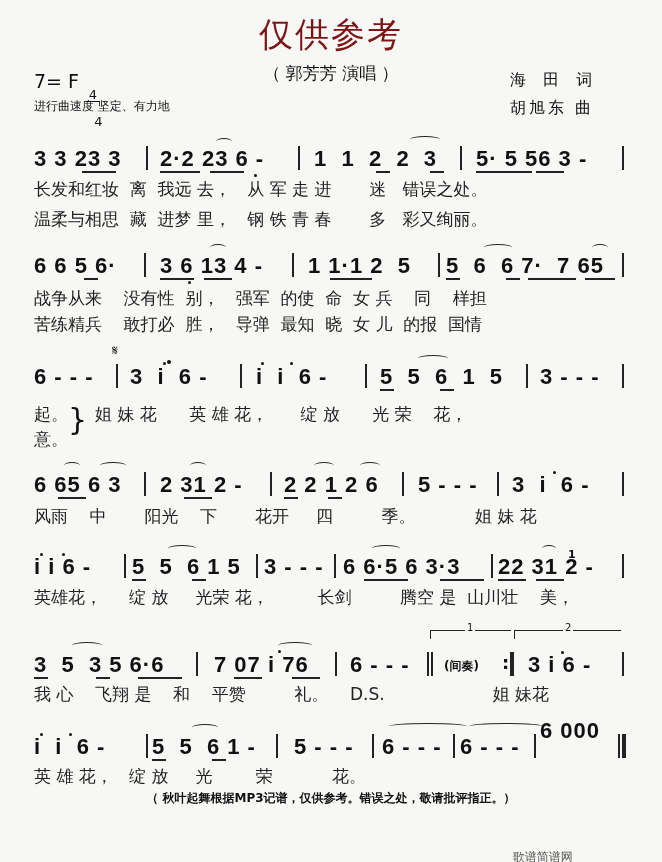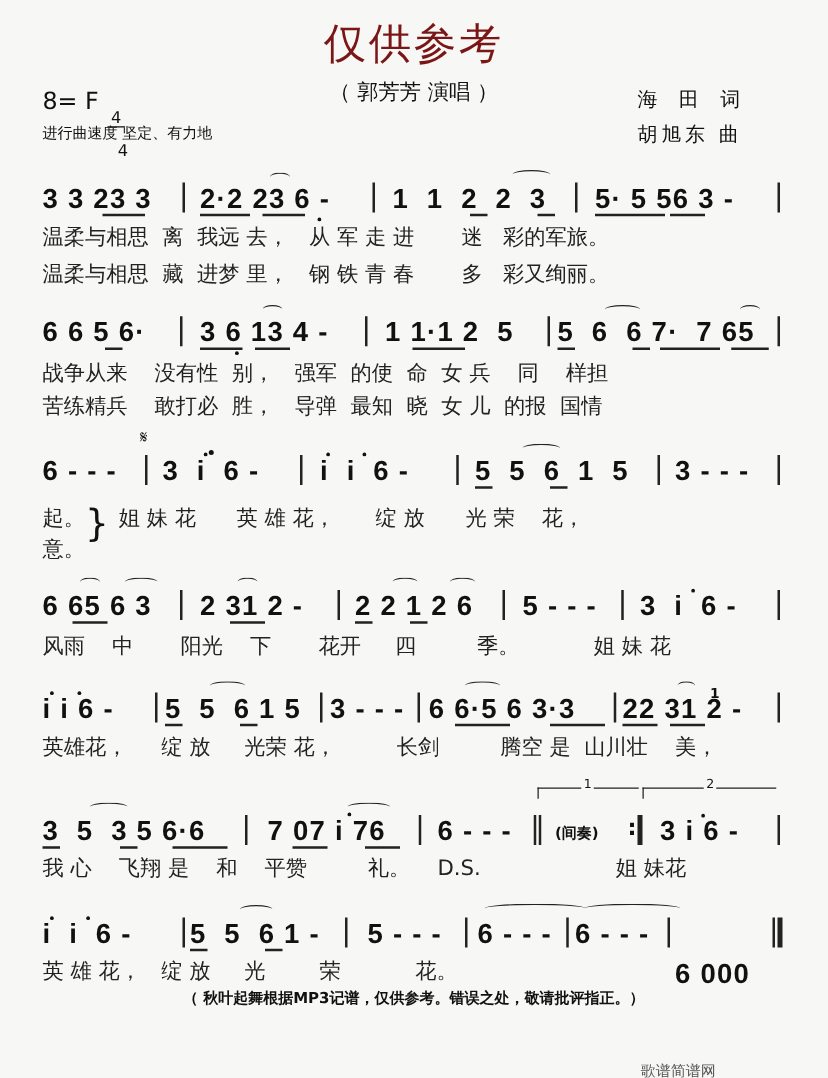--- a/index.html
+++ b/index.html
@@ -28,21 +28,21 @@
   .volta.l { border-left: 1px solid #222; }
   .volta span { position: absolute; top: -9px; font-size: 10px; background: #f7f7f5; padding: 0 2px; }
   .note-footer { left: 0; width: 662px; text-align: center; top: 790px; font-size: 12px; font-weight: bold; }
   .watermark { left: 505px; top: 835px; font-size: 12px; color: #555; }
 </style>
 </head>
 <body>
 
 <div class="abs title">仅供参考</div>
 <div class="abs subtitle">（ 郭芳芳 演唱 ）</div>
-<div class="abs key">8= F</div>
+<div class="abs key">7= F</div>
 <div class="abs timesig">
   <span class="num">4</span>
   <span>4</span>
 </div>
 <div class="abs tempo">进行曲速度 坚定、有力地</div>
 <div class="abs credit" style="top:70px">海 田 词</div>
 <div class="abs credit" style="top:98px;letter-spacing:3px">胡旭东 曲</div>
 
 <div>
   <div class="abs notes" style="left:34px;top:146px">3 3 23 3</div>
@@ -56,21 +56,21 @@
   <div class="ul" style="left:82px;top:171px;width:34px"></div>
   <div class="ul" style="left:160px;top:171px;width:40px"></div>
   <div class="ul" style="left:210px;top:171px;width:34px"></div>
   <div class="slur" style="left:216px;top:138px;width:16px"></div>
   <div class="dot" style="left:254px;top:174px"></div>
   <div class="slur" style="left:410px;top:136px;width:30px"></div>
   <div class="ul" style="left:376px;top:171px;width:14px"></div>
   <div class="ul" style="left:430px;top:171px;width:14px"></div>
   <div class="ul" style="left:476px;top:171px;width:56px"></div>
   <div class="ul" style="left:536px;top:171px;width:28px"></div>
-  <div class="abs lyr" style="left:34px;top:178px">温柔与相思  离  我远 去，   从 军 走 进       迷   彩的军旅。</div>
+  <div class="abs lyr" style="left:34px;top:178px">长发和红妆  离  我远 去，   从 军 走 进       迷   错误之处。</div>
   <div class="abs lyr" style="left:34px;top:208px">温柔与相思  藏  进梦 里，   钢 铁 青 春       多   彩又绚丽。</div>
 </div>
 
 <div>
   <div class="abs notes" style="left:34px;top:253px">6 6 5 6·</div>
   <div class="bar" style="left:144px;top:253px"></div>
   <div class="abs notes" style="left:160px;top:253px">3 6 13 4 -</div>
   <div class="bar" style="left:292px;top:253px"></div>
   <div class="abs notes" style="left:308px;top:253px">1 1·1 2  5</div>
   <div class="bar" style="left:438px;top:253px"></div>
@@ -200,21 +200,21 @@
   <div class="abs notes" style="left:34px;top:734px">i  i  6 -</div>
   <div class="bar" style="left:146px;top:734px"></div>
   <div class="abs notes" style="left:152px;top:734px">5  5  6 1 -</div>
   <div class="bar" style="left:276px;top:734px"></div>
   <div class="abs notes" style="left:294px;top:734px">5 - - -</div>
   <div class="bar" style="left:372px;top:734px"></div>
   <div class="abs notes" style="left:382px;top:734px">6 - - -</div>
   <div class="bar" style="left:453px;top:734px"></div>
   <div class="abs notes" style="left:460px;top:734px">6 - - -</div>
   <div class="bar" style="left:534px;top:734px"></div>
-  <div class="abs notes" style="left:540px;top:766px">6 000</div>
+  <div class="abs notes" style="left:540px;top:718px">6 000</div>
   <div class="bar" style="left:618px;top:734px"></div>
   <div class="bar" style="left:622px;top:734px;width:4px"></div>
   <div class="dot" style="left:40px;top:733px"></div>
   <div class="dot" style="left:69px;top:733px"></div>
   <div class="ul" style="left:152px;top:759px;width:14px"></div>
   <div class="ul" style="left:212px;top:759px;width:14px"></div>
   <div class="slur" style="left:192px;top:724px;width:26px"></div>
   <div class="slur" style="left:388px;top:723px;width:80px"></div>
   <div class="slur" style="left:468px;top:723px;width:76px"></div>
   <div class="abs lyr" style="left:34px;top:765px">英 雄 花，   绽 放     光        荣           花。</div>

